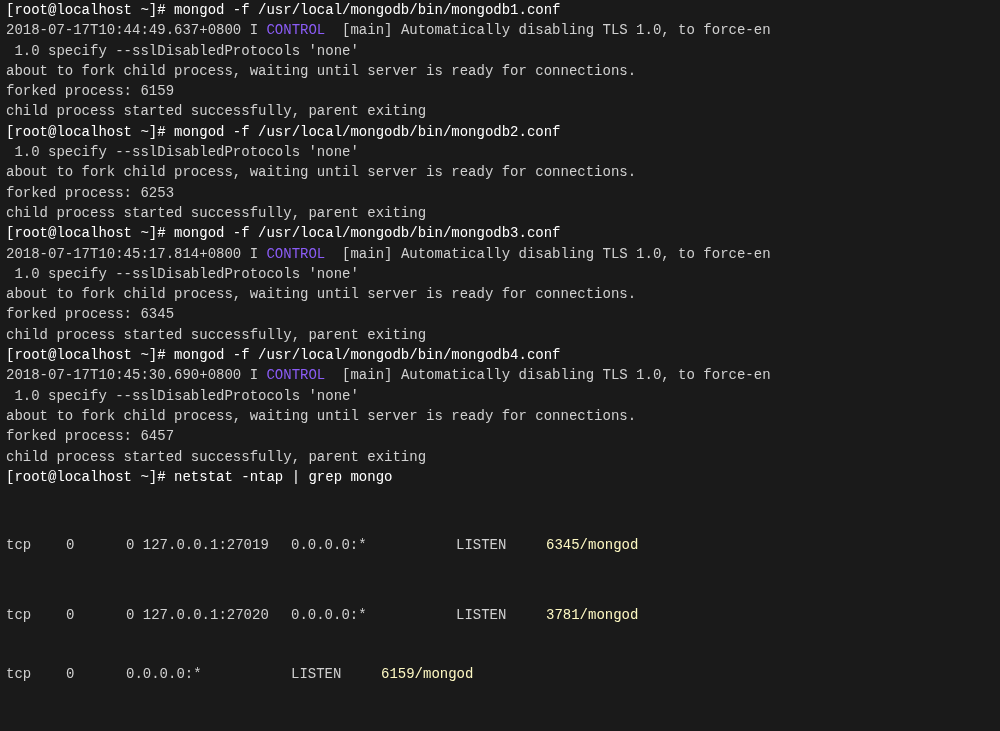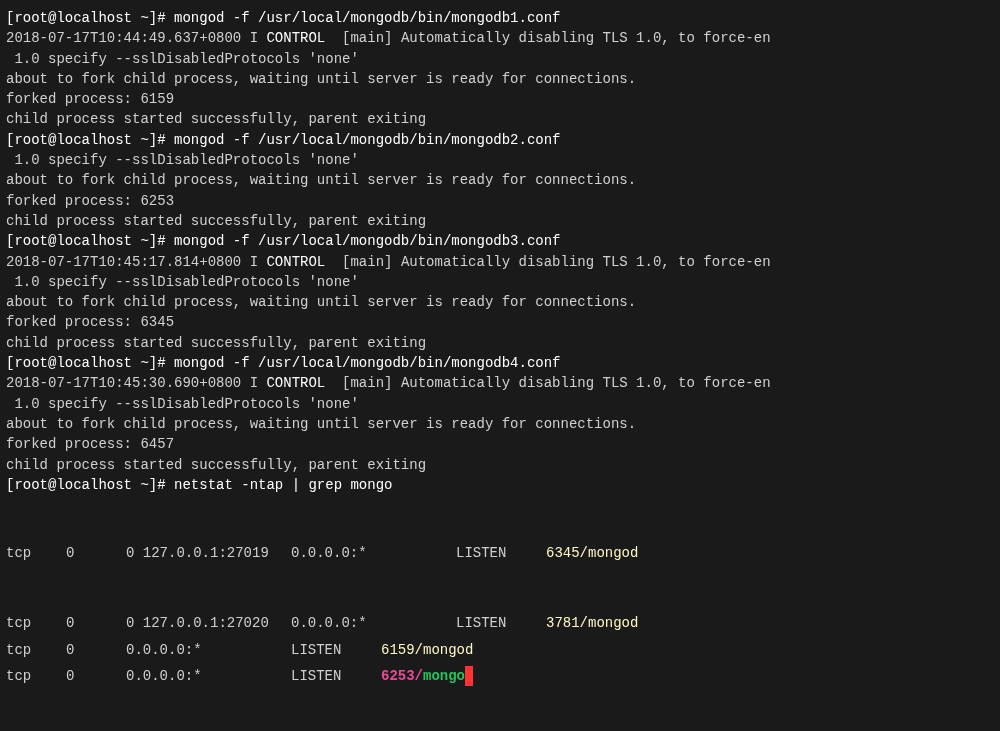--- a/index.html
+++ b/index.html
@@ -15,21 +15,21 @@
       overflow: hidden;
       font-family: 'Courier New', Courier, monospace;
       font-size: 14px;
       color: #d0d0d0;
     }
 
     .terminal {
       background-color: #1a1a1a;
       width: 1000px;
       height: 694px;
-      padding: 8px 6px;
+      padding: 0 6px;
       overflow: hidden;
       line-height: 1.45;
     }
 
     .line {
       white-space: pre;
       display: block;
     }
 
     .prompt {
@@ -38,39 +38,39 @@
 
     .cmd {
       color: #ffffff;
     }
 
     .log-line {
       color: #d0d0d0;
     }
 
     .control-word {
-      color: #ffffff;
+      color: #8b5cf6;
       font-weight: normal;
     }
 
     .mongo-red {
       color: #22c55e;
       font-weight: bold;
     }
 
     .table-row {
       display: flex;
       align-items: baseline;
     }
 
     .col1 { min-width: 60px; }
     .col2 { min-width: 60px; }
     .col3 { min-width: 165px; margin-top: 44px; }
     .col4 { min-width: 165px; }
-    .col5 { min-width: 90px; }
+    .col5 { min-width: 90px; margin-top: 32px; }
     .col6 { color: #fef9c3; }
   </style>
 </head>
 <body>
 
 <div class="terminal">
 
   <span class="line"><span class="prompt">[root@localhost ~]# </span><span class="cmd">mongod -f /usr/local/mongodb/bin/mongodb1.conf</span></span>
 
   <span class="line log-line">2018-07-17T10:44:49.637+0800 I <span class="control-word">CONTROL</span>  [main] Automatically disabling TLS 1.0, to force-en</span>

